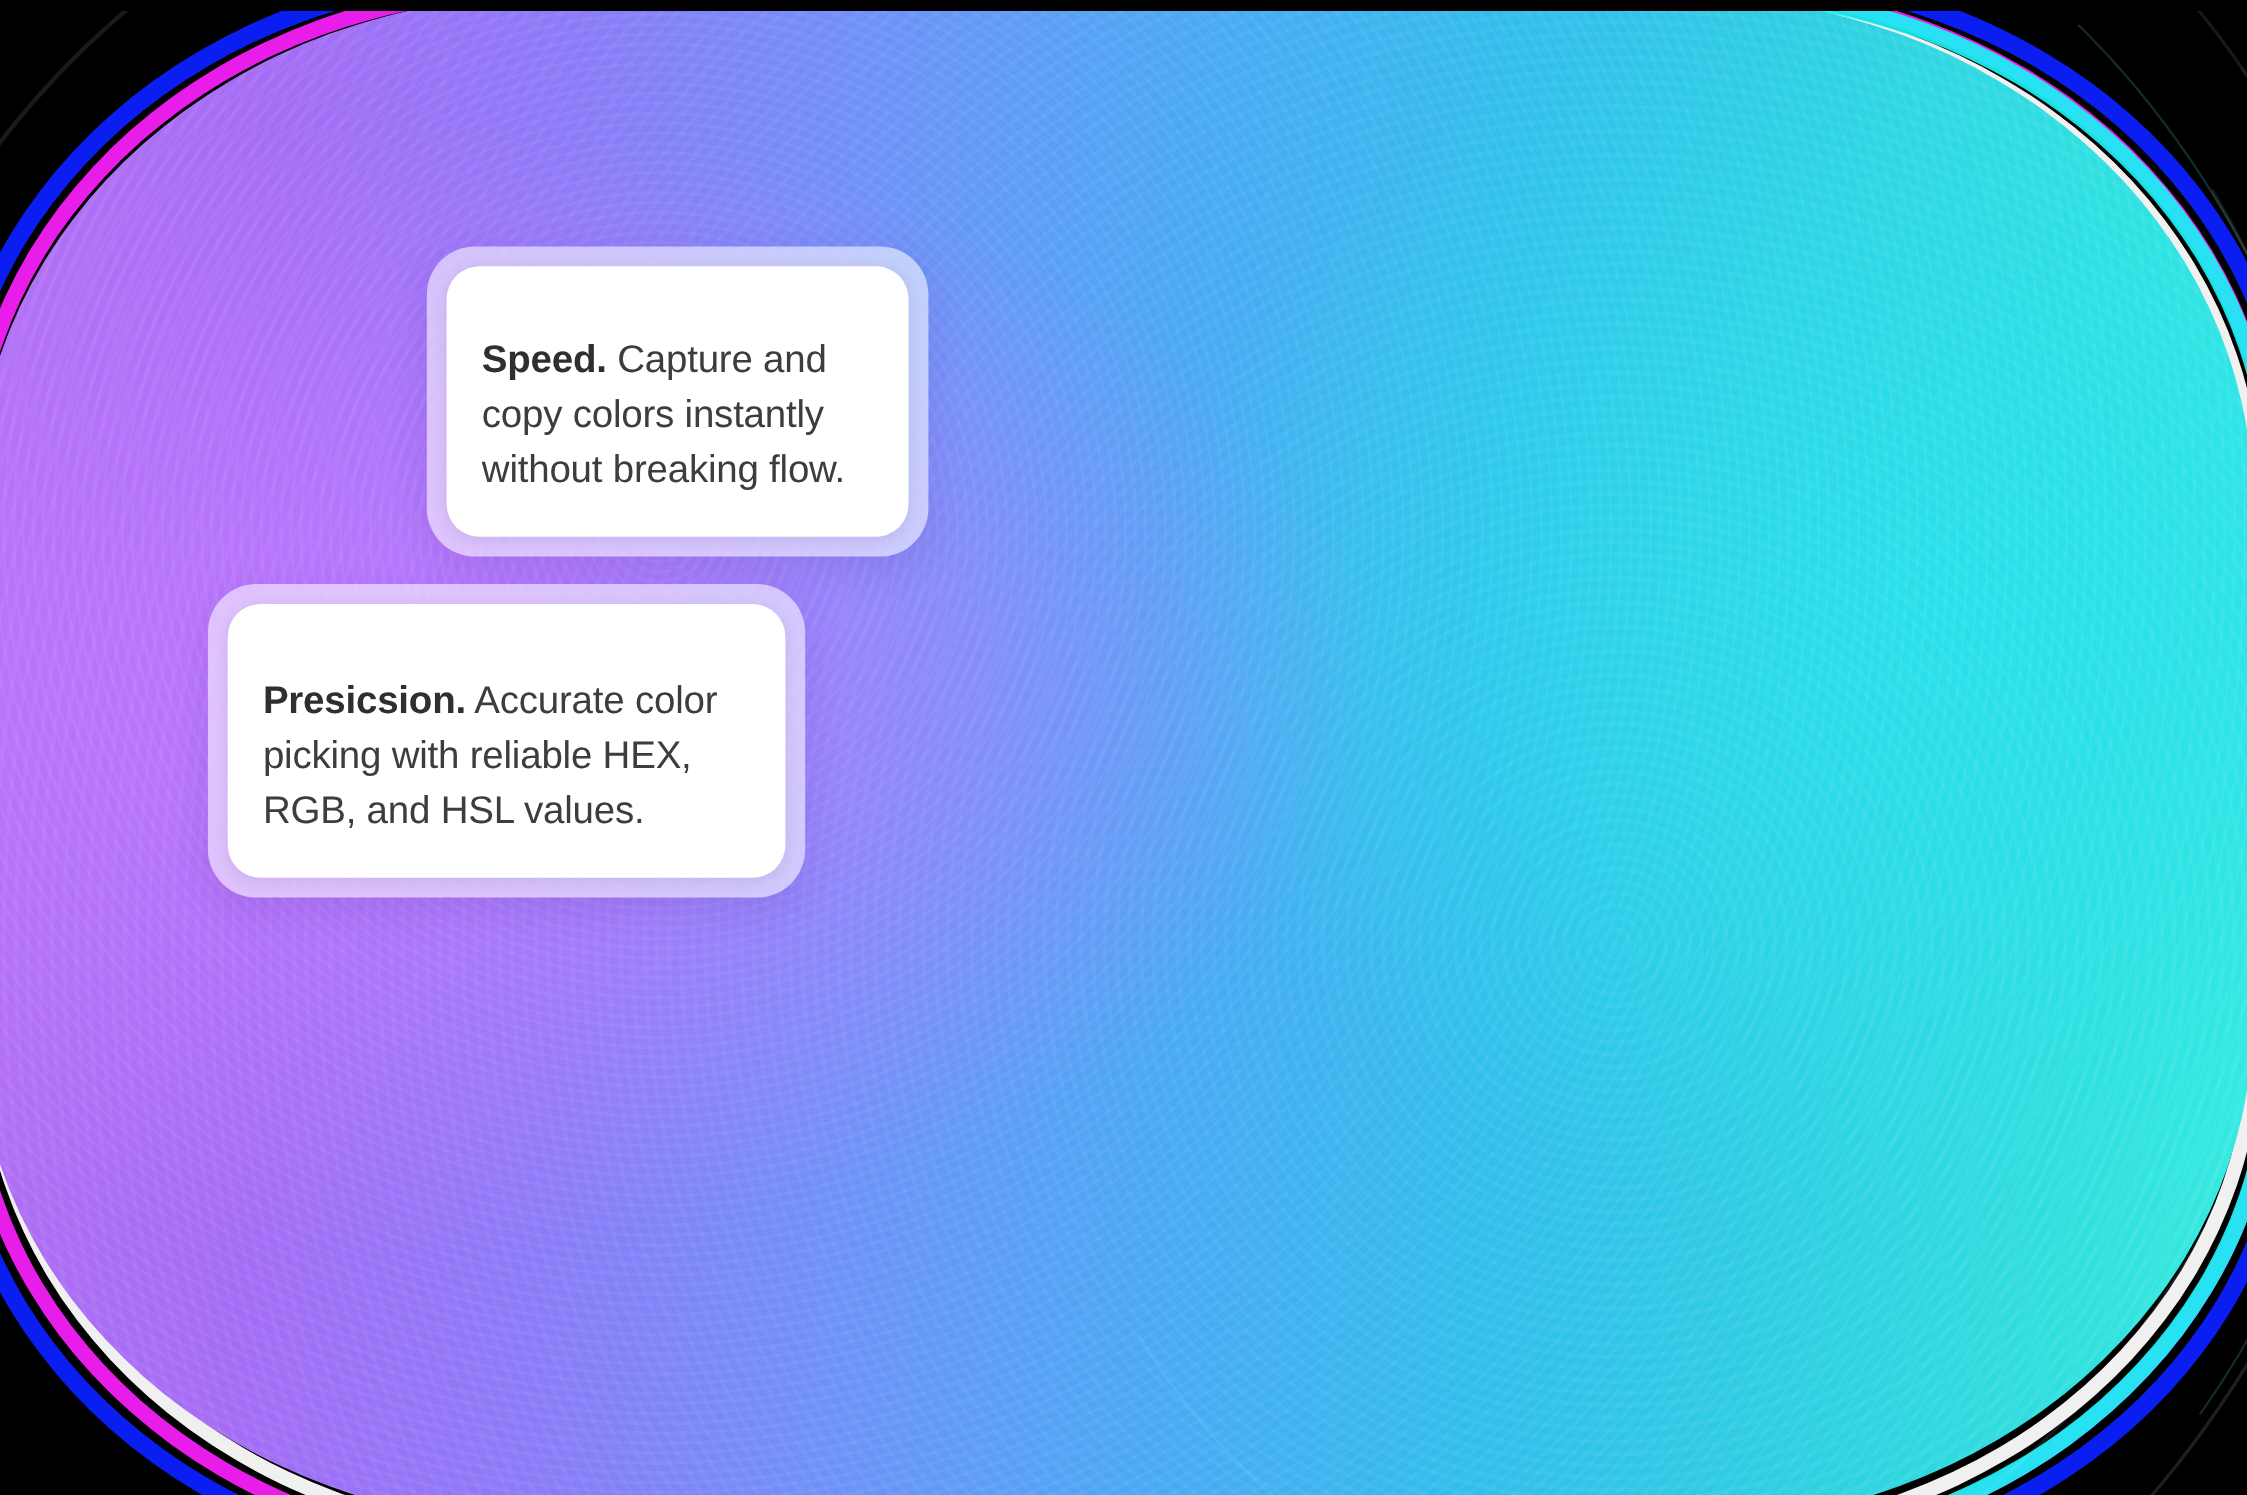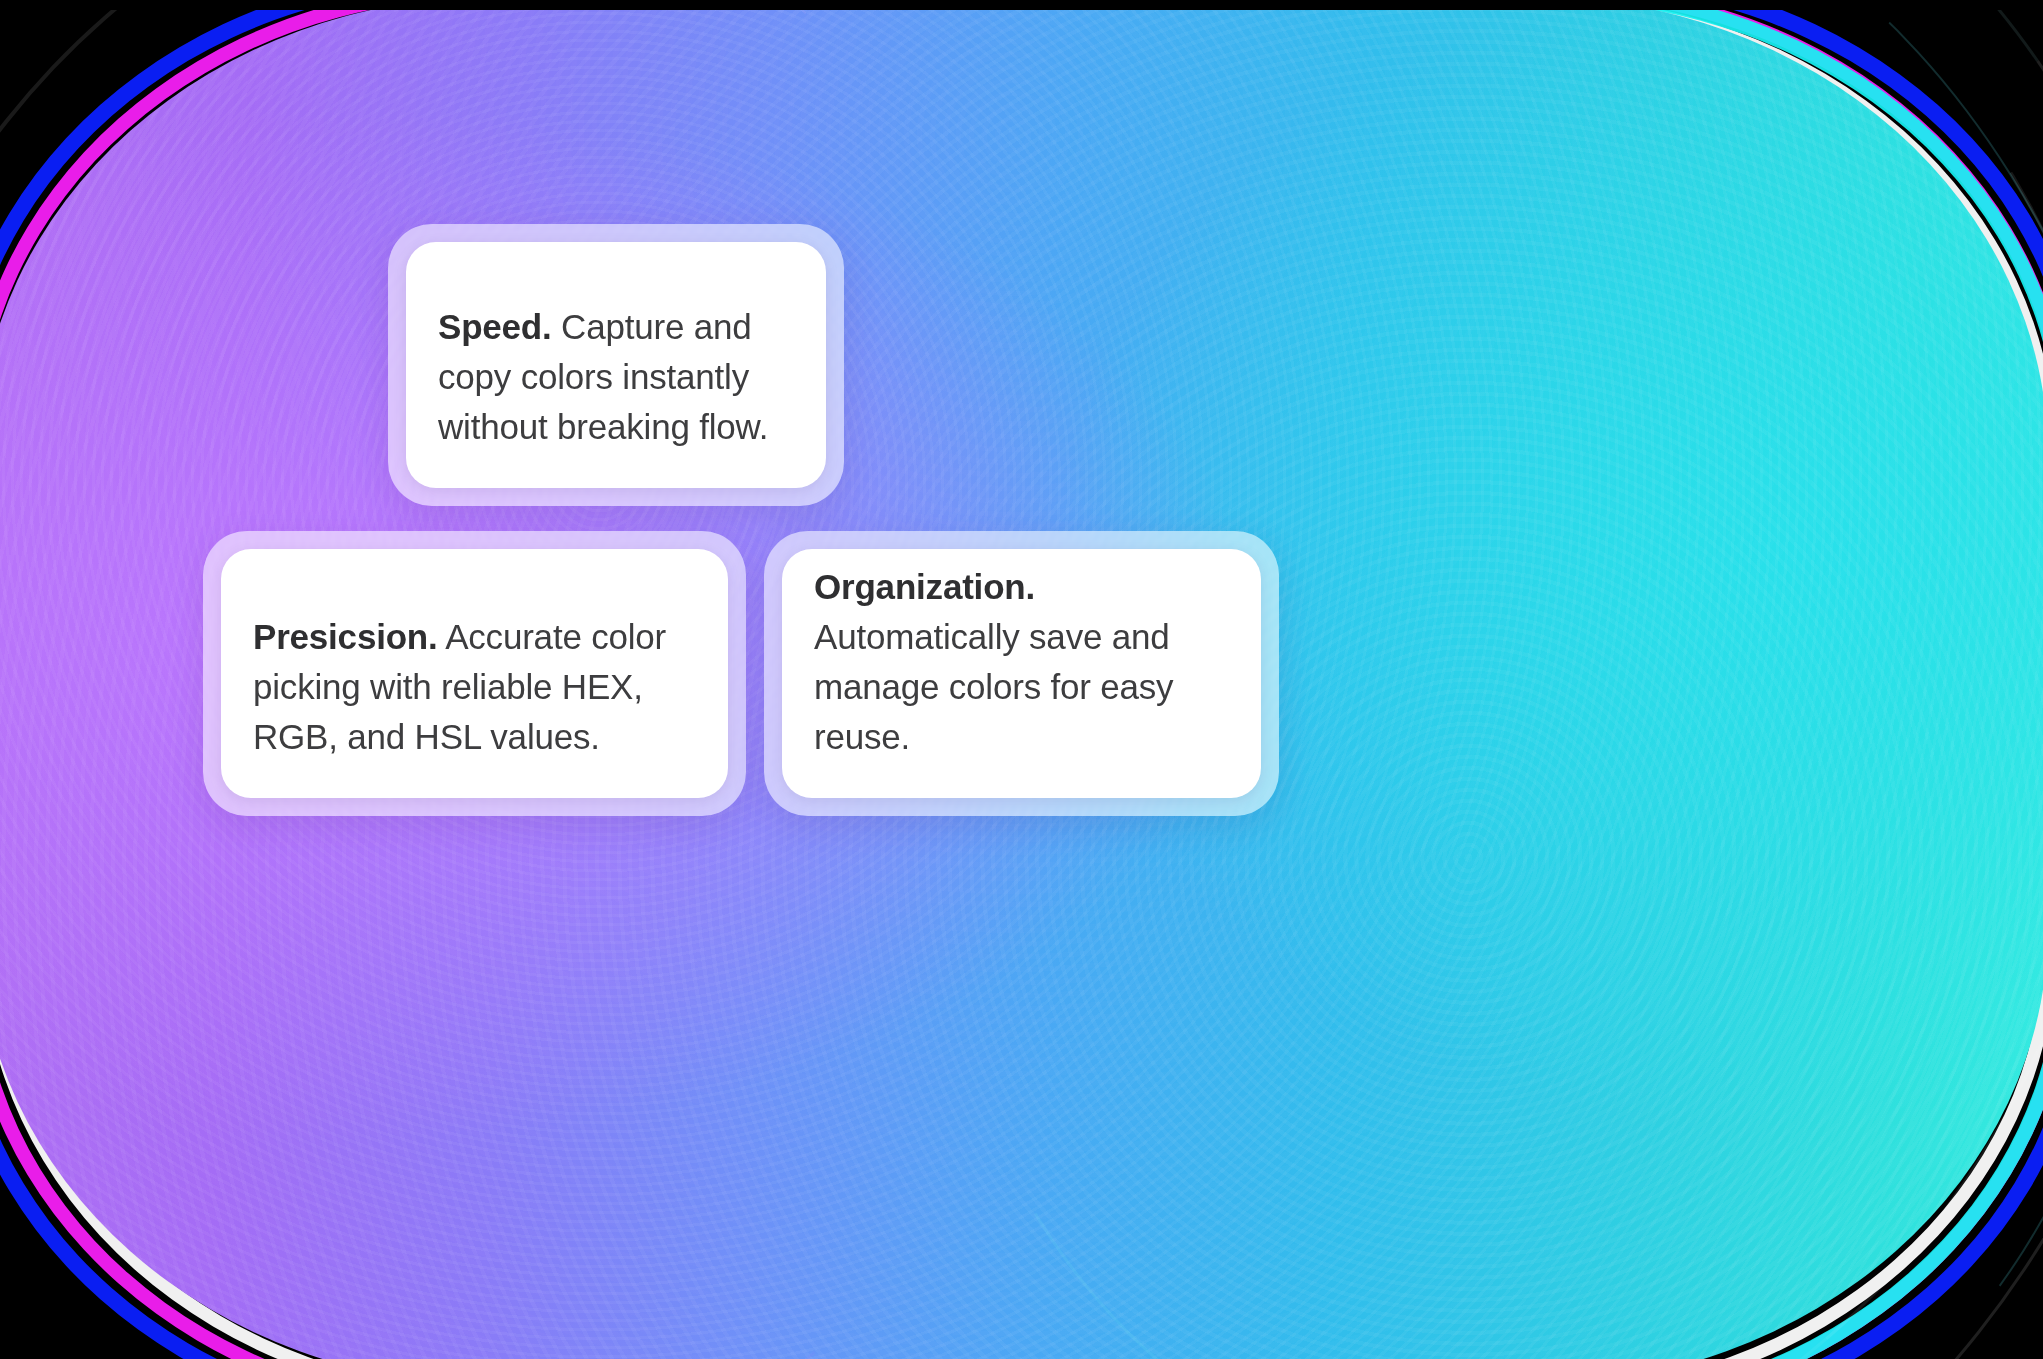--- a/index.html
+++ b/index.html
@@ -101,29 +101,22 @@
 
   <div class="card-halo" style="left:388px;top:214px;width:456px;height:282px;">
     <div class="card">
       <div class="card-text">
         <b>Speed.</b><span> Capture and copy colors instantly without breaking flow.</span>
       </div>
     </div>
   </div>
 
 
-  <div class="card-halo" style="left:203px;top:521px;width:543px;height:285px;">
+  <div class="card-halo" style="left:189px;top:521px;width:543px;height:285px;">
     <div class="card">
       <div class="card-text">
         <b>Presicsion.</b><span> Accurate color picking with reliable HEX, RGB, and HSL values.</span>
       </div>
     </div>
   </div>
 
-  <div class="card-halo" style="left:764px;top:521px;width:515px;height:285px;">
-    <div class="card">
-      <div class="card-text">
-        <b>Organization.</b><span> Automatically save and manage colors for easy reuse.</span>
-      </div>
-    </div>
-  </div>
 
 </div>
 
 </body></html>

